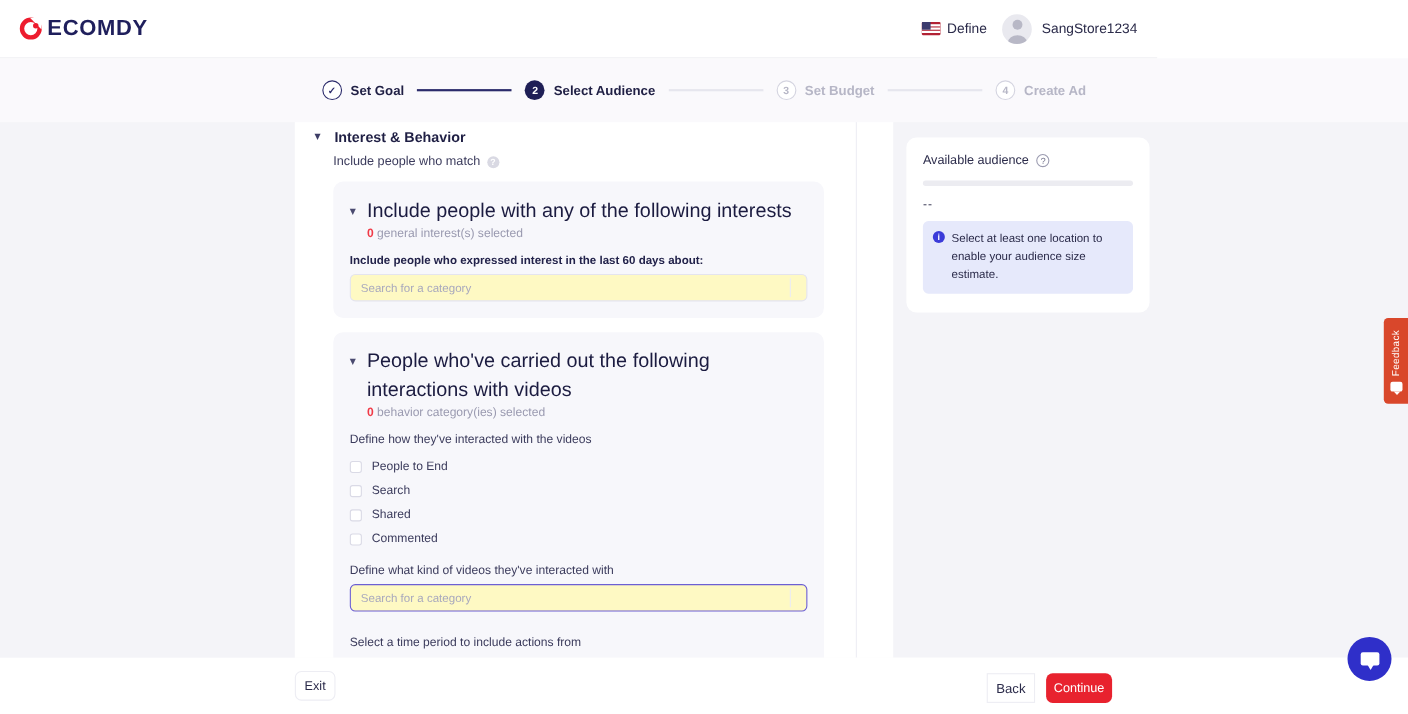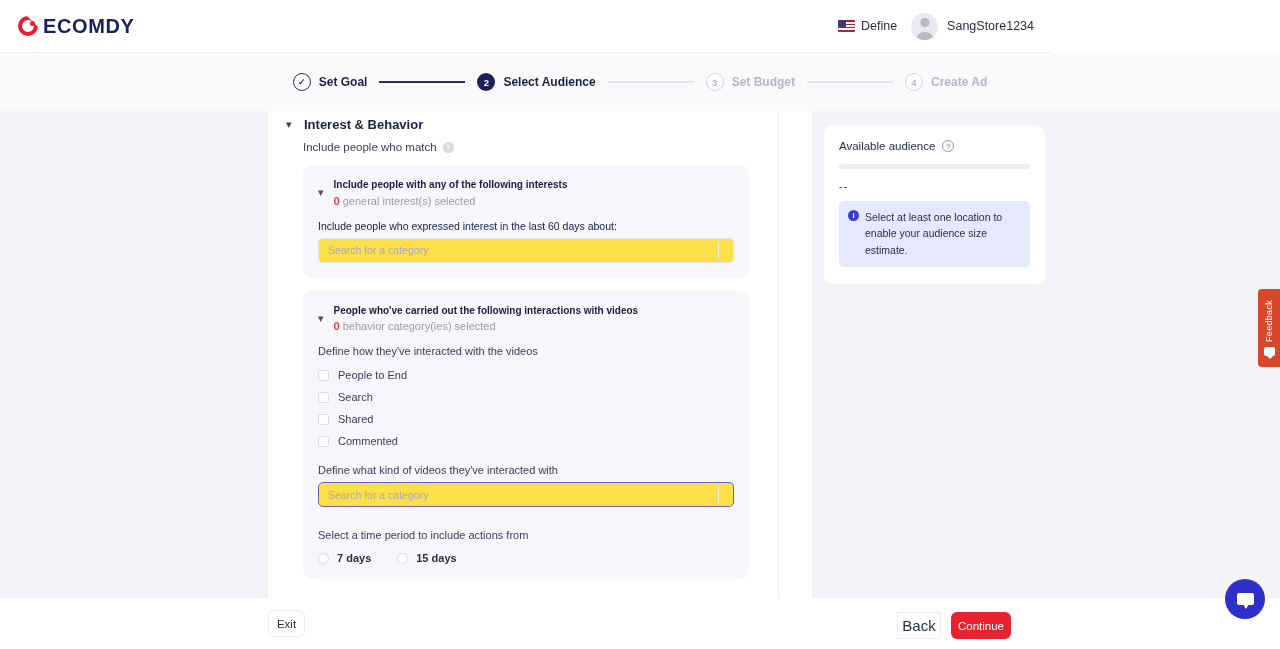--- a/index.html
+++ b/index.html
@@ -125,33 +125,33 @@
     font-size: 8px; display: flex; align-items: center; justify-content: center;
     flex: none;
   }
 
   .card {
     background: #f7f7fb; border-radius: 9px;
     margin: 0 0 13px 17px; width: 446px; padding: 13px 15px 15px 15px;
   }
   .card-head { display: flex; align-items: flex-start; gap: 10px; }
   .card-chev { color: #4a4a70; font-size: 11px; line-height: 1; margin-top: 9px; }
-  .card-title { font-size: 10px; font-weight: bold; color: #1b1b40; line-height: 1.45; }
+  .card-title { font-size: 18px; font-weight: normal; color: #1b1b40; line-height: 1.45; }
   .card-sub { font-size: 11px; color: #9a9ab0; margin-top: 2px; }
   .card-sub .count { color: #f03a47; font-weight: bold; }
 
   .field-label {
-    font-size: 10.5px; font-weight: normal; color: #22224a;
+    font-size: 10.5px; font-weight: bold; color: #22224a;
     margin: 13px 0 6px 0;
   }
   .field-label.normal { font-weight: normal; font-size: 11px; color: #3b3b5c; }
 
   .search-wrap {
     position: relative; width: 100%; height: 25px;
-    background: #fde047; border: 1px solid #e4e4ee; border-radius: 5px;
+    background: #fef9c3; border: 1px solid #e4e4ee; border-radius: 5px;
     display: flex; align-items: center;
   }
   .search-wrap.focused { border: 1.4px solid #6c5fd4; }
   .search-wrap input {
     border: none; outline: none; background: transparent;
     font-family: "Liberation Sans", sans-serif; font-size: 10.5px;
     color: #2b2b4a; padding: 0 9px; width: 100%; height: 100%;
   }
   .search-wrap input::placeholder { color: #a9a9bd; }
   .search-sep {
@@ -209,21 +209,21 @@
     border-radius: 6px; cursor: pointer; display: flex;
     align-items: center; justify-content: center;
   }
   .btn-exit {
     position: absolute; left: 268px; top: 12px; width: 37px; height: 27px;
     background: #ffffff; border: 1px solid #ededf3; color: #2b2b4a;
   }
   .btn-back {
     position: absolute; left: 897px; top: 612px; width: 44px; height: 27px;
     background: #ffffff; border: 1px solid #ededf3; color: #2b2b4a;
-    border-radius: 0; font-size: 15px;
+    border-radius: 0; font-size: 12px;
     display: flex; align-items: center; justify-content: center;
     font-family: "Liberation Sans", sans-serif; cursor: pointer; z-index: 6;
   }
   .btn-continue {
     position: absolute; left: 951px; top: 612px; width: 60px; height: 27px;
     background: #e8222e; border: none; color: #ffffff;
     border-radius: 6px; font-size: 11.5px;
     display: flex; align-items: center; justify-content: center;
     font-family: "Liberation Sans", sans-serif; cursor: pointer; z-index: 6;
   }

